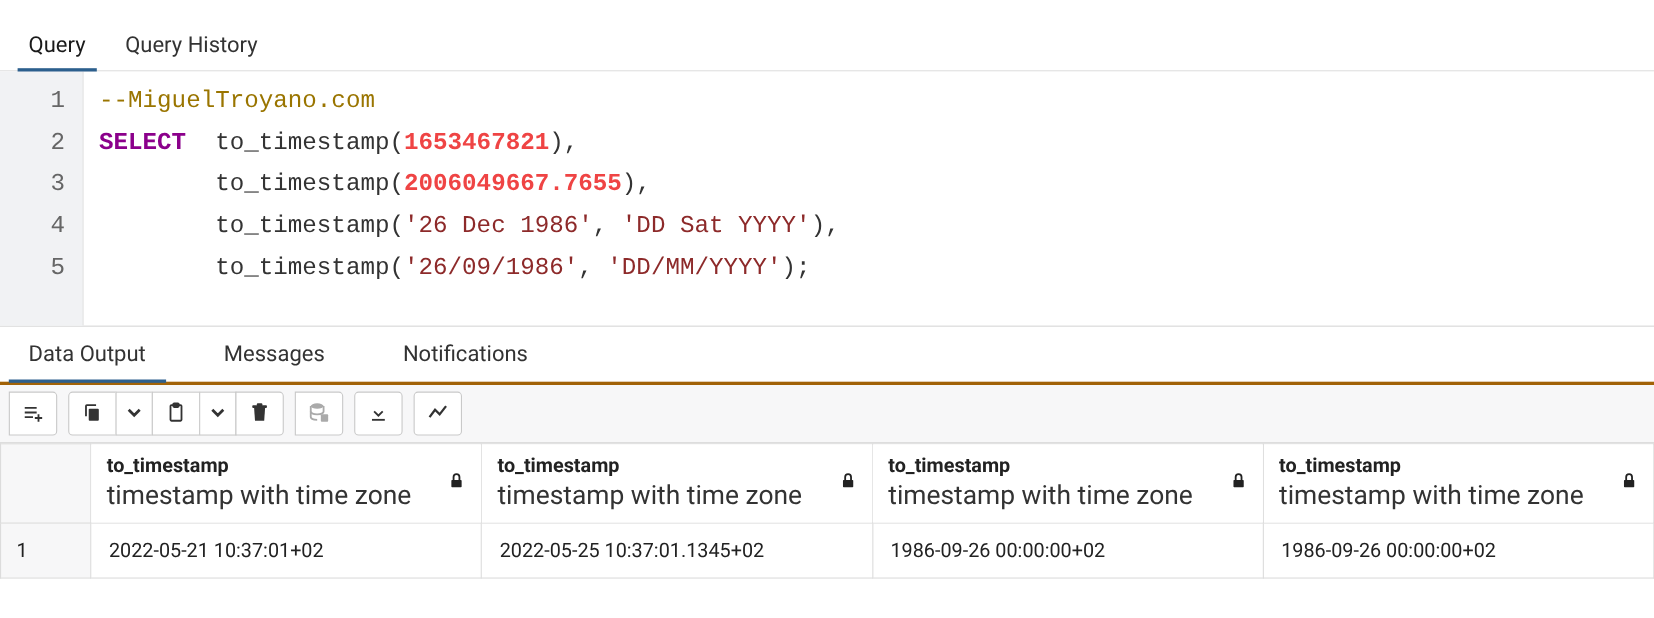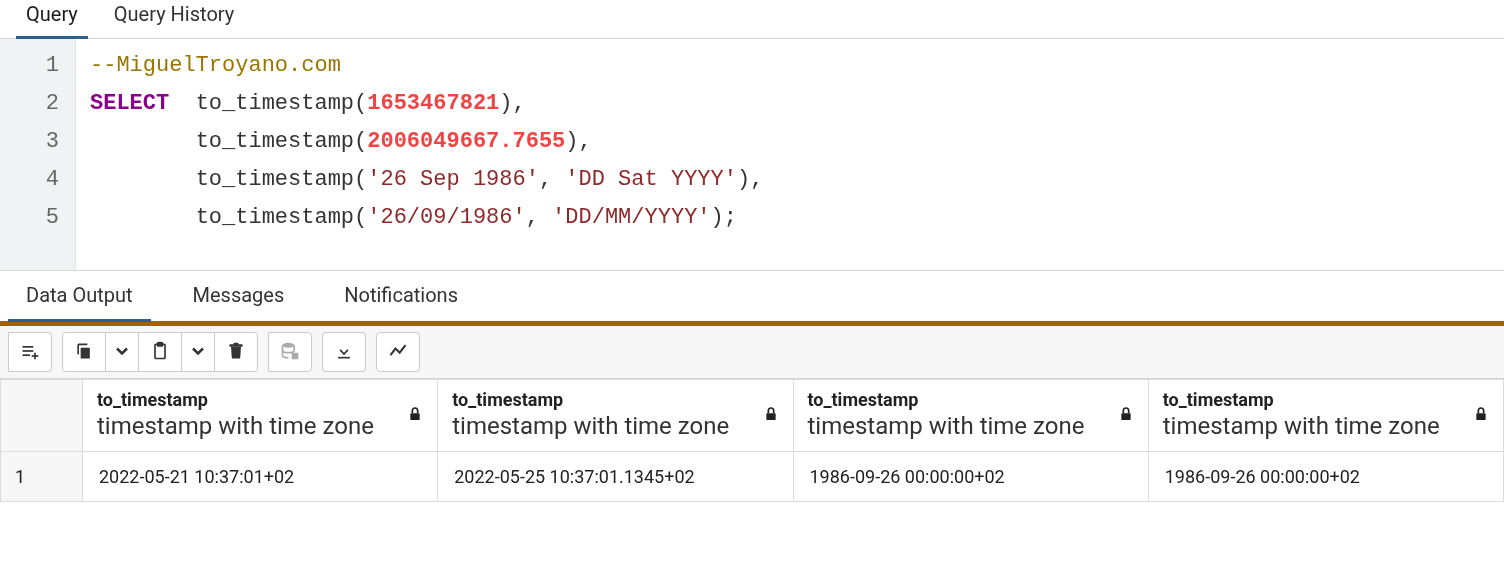--- a/index.html
+++ b/index.html
@@ -17,21 +17,21 @@
     overflow: hidden;
   }
   
   
   .top-tabs {
     display: flex;
     border-bottom: 1px solid #d6d6d6;
     padding: 0 8px;
   }
   .top-tab {
-    padding: 2px 18px 12px;
+    padding: 28px 18px 12px;
     font-size: 20px;
     color: #333;
     cursor: pointer;
     position: relative;
   }
   .top-tab.active {
     color: #1a1a1a;
   }
   .top-tab.active::after {
     content: "";
@@ -71,21 +71,22 @@
   .tok-keyword { color: #8b008b; font-weight: bold; }
   .tok-func    { color: #333; }
   .tok-number  { color: #ef4444; font-weight: bold; }
   .tok-string  { color: #8d2a2a; }
   .tok-punct   { color: #333; }
 
   
   .bottom-tabs {
     display: flex;
     padding: 0 8px;
-    border-bottom: 5px solid #a16207;
+    border-bottom: 3px solid #a16207;
+    gap: 11px;
   }
   .bottom-tab {
     padding: 12px 18px 14px;
     font-size: 20px;
     color: #333;
     cursor: pointer;
     position: relative;
     margin-right: 24px;
   }
   .bottom-tab.active::after {
@@ -198,21 +199,21 @@
   <div class="gutter">
     <div>1</div>
     <div>2</div>
     <div>3</div>
     <div>4</div>
     <div>5</div>
   </div>
   <div class="code"><span class="tok-comment">--MiguelTroyano.com</span>
 <span class="tok-keyword">SELECT</span>  <span class="tok-func">to_timestamp</span><span class="tok-punct">(</span><span class="tok-number">1653467821</span><span class="tok-punct">),</span>
 <span>        </span><span class="tok-func">to_timestamp</span><span class="tok-punct">(</span><span class="tok-number">2006049667.7655</span><span class="tok-punct">),</span>
-<span>        </span><span class="tok-func">to_timestamp</span><span class="tok-punct">(</span><span class="tok-string">'26 Sep 1986'</span><span class="tok-punct">, </span><span class="tok-string">'DD Sat YYYY'</span><span class="tok-punct">),</span>
+<span>        </span><span class="tok-func">to_timestamp</span><span class="tok-punct">(</span><span class="tok-string">'26 Dec 1986'</span><span class="tok-punct">, </span><span class="tok-string">'DD Sat YYYY'</span><span class="tok-punct">),</span>
 <span>        </span><span class="tok-func">to_timestamp</span><span class="tok-punct">(</span><span class="tok-string">'26/09/1986'</span><span class="tok-punct">, </span><span class="tok-string">'DD/MM/YYYY'</span><span class="tok-punct">);</span></div>
 </div>
 
 <div class="bottom-tabs">
   <div class="bottom-tab active">Data Output</div>
   <div class="bottom-tab">Messages</div>
   <div class="bottom-tab">Notifications</div>
 </div>
 
 <div class="toolbar">

